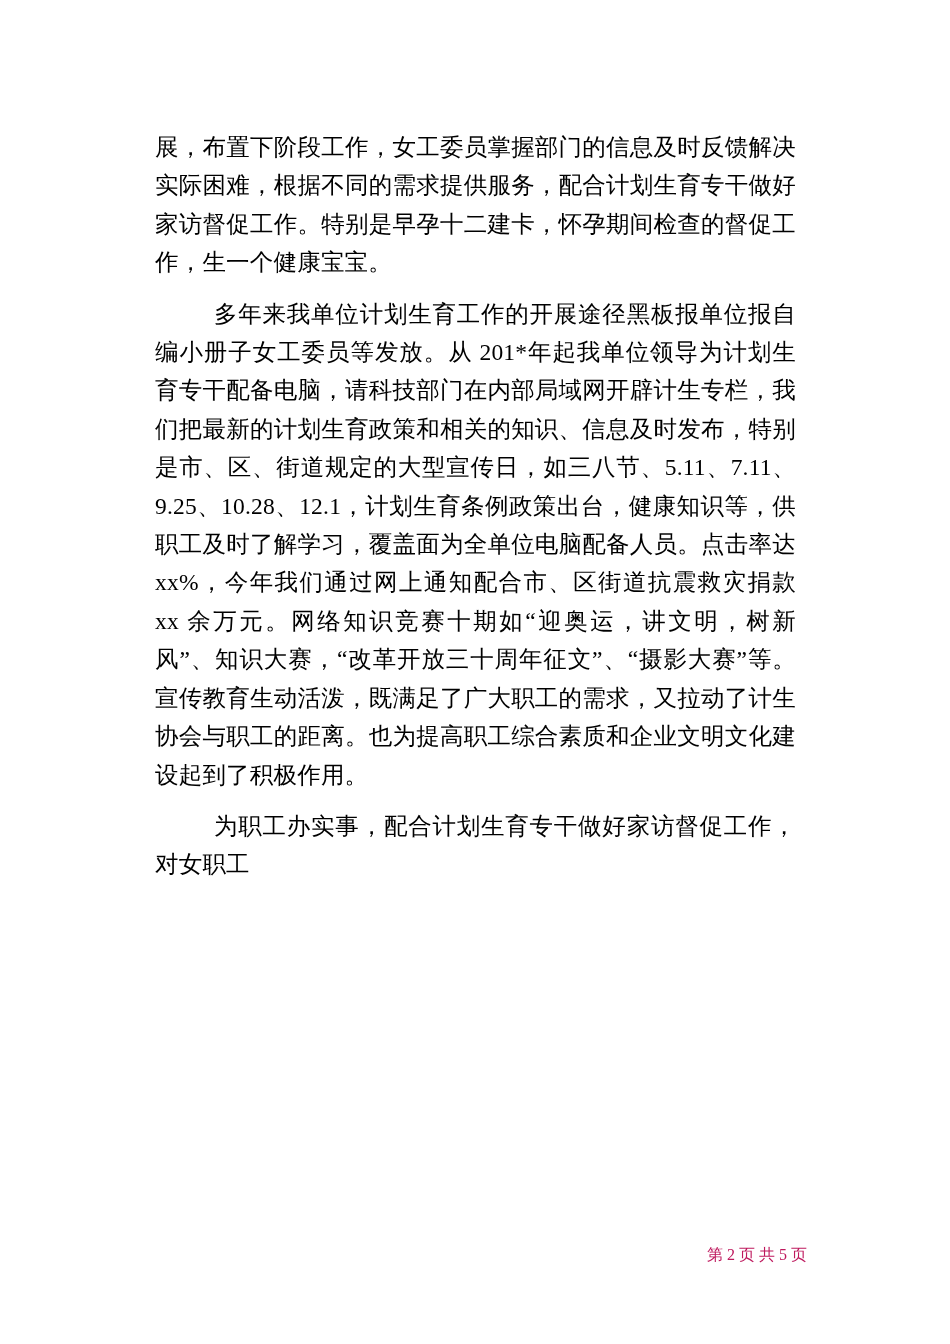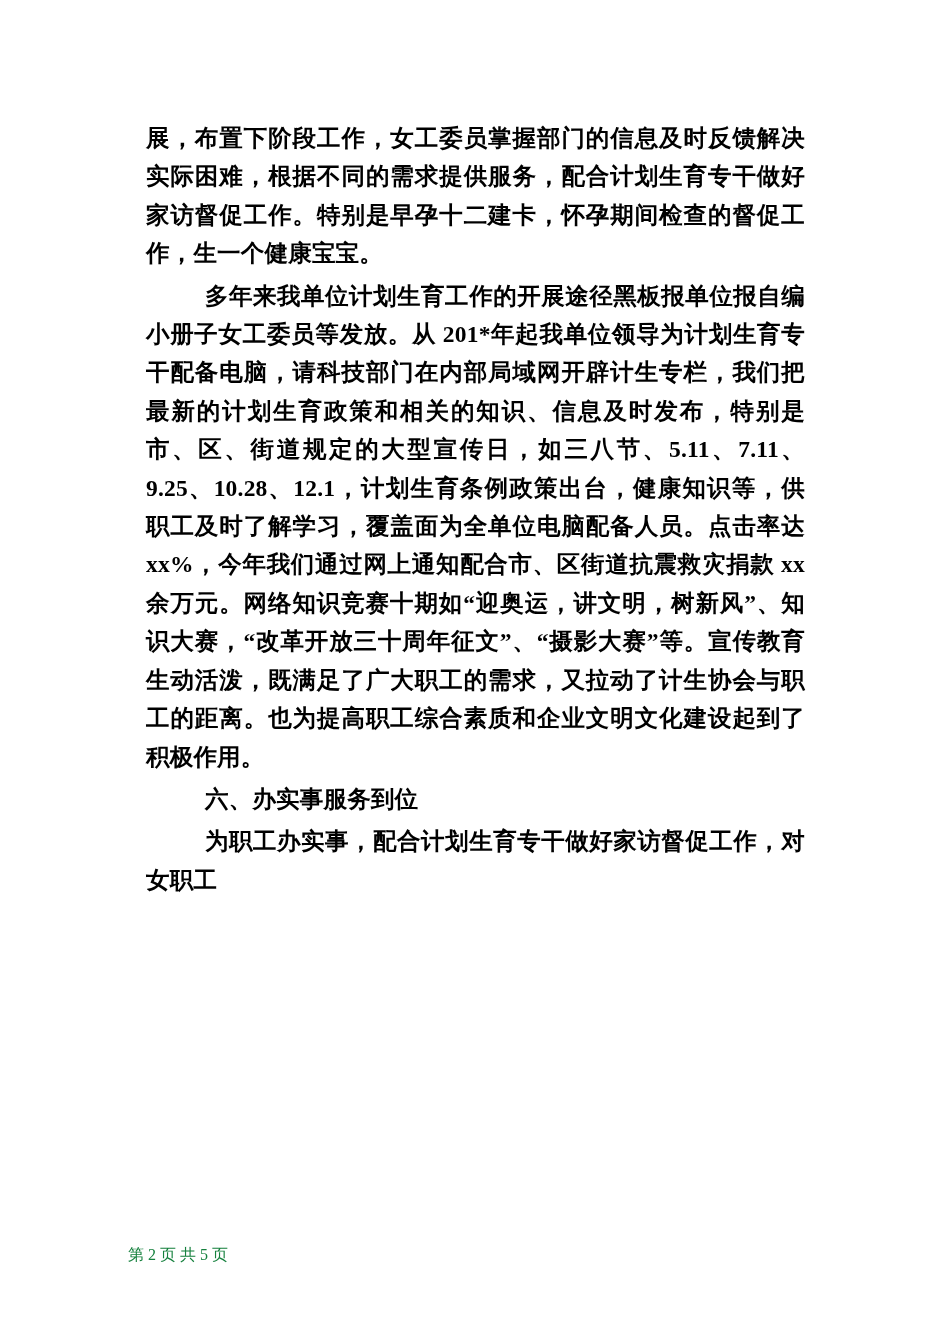--- a/index.html
+++ b/index.html
@@ -27,47 +27,45 @@
     position: absolute;
     left: 142px;
     top: 115px;
     width: 667px;
     font-size: 23.5px;
     line-height: 38.4px;
     text-align: justify;
     letter-spacing: 0.2px;
   }
   .text-block p {
-    margin: 4px;
+    margin: 13px;
     padding: 0;
-    font-weight: bold;
   }
   .text-block p.indent {
     text-indent: 59px;
   }
   .page-footer {
     position: absolute;
-    left: 128px;
+    left: 140px;
     top: 1245px;
     width: 667px;
-    text-align: left;
+    text-align: right;
     font-size: 16px;
     line-height: 20px;
-    color: #15803d;
+    color: #be185d;
   }
 </style>
 </head>
 <body>
 
 <div class="page">
 
   <div class="text-block">
     <p>展，布置下阶段工作，女工委员掌握部门的信息及时反馈解决实际困难，根据不同的需求提供服务，配合计划生育专干做好家访督促工作。特别是早孕十二建卡，怀孕期间检查的督促工作，生一个健康宝宝。</p>
     <p class="indent">多年来我单位计划生育工作的开展途径黑板报单位报自编小册子女工委员等发放。从 201*年起我单位领导为计划生育专干配备电脑，请科技部门在内部局域网开辟计生专栏，我们把最新的计划生育政策和相关的知识、信息及时发布，特别是市、区、街道规定的大型宣传日，如三八节、5.11、7.11、9.25、10.28、12.1，计划生育条例政策出台，健康知识等，供职工及时了解学习，覆盖面为全单位电脑配备人员。点击率达 xx%，今年我们通过网上通知配合市、区街道抗震救灾捐款 xx 余万元。网络知识竞赛十期如“迎奥运，讲文明，树新风”、知识大赛，“改革开放三十周年征文”、“摄影大赛”等。宣传教育生动活泼，既满足了广大职工的需求，又拉动了计生协会与职工的距离。也为提高职工综合素质和企业文明文化建设起到了积极作用。</p>
-    <p class="indent">六、办实事服务到位</p>
     <p class="indent">为职工办实事，配合计划生育专干做好家访督促工作，对女职工</p>
   </div>
 
   <div class="page-footer">
     <span>第 2 页 共 5 页</span>
   </div>
 
 </div>
 
 </body></html>

